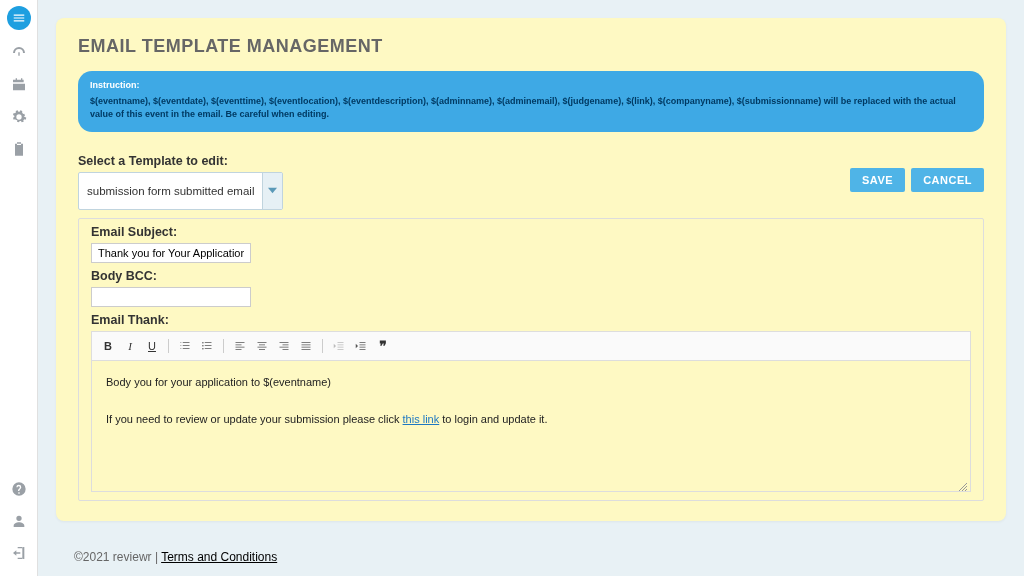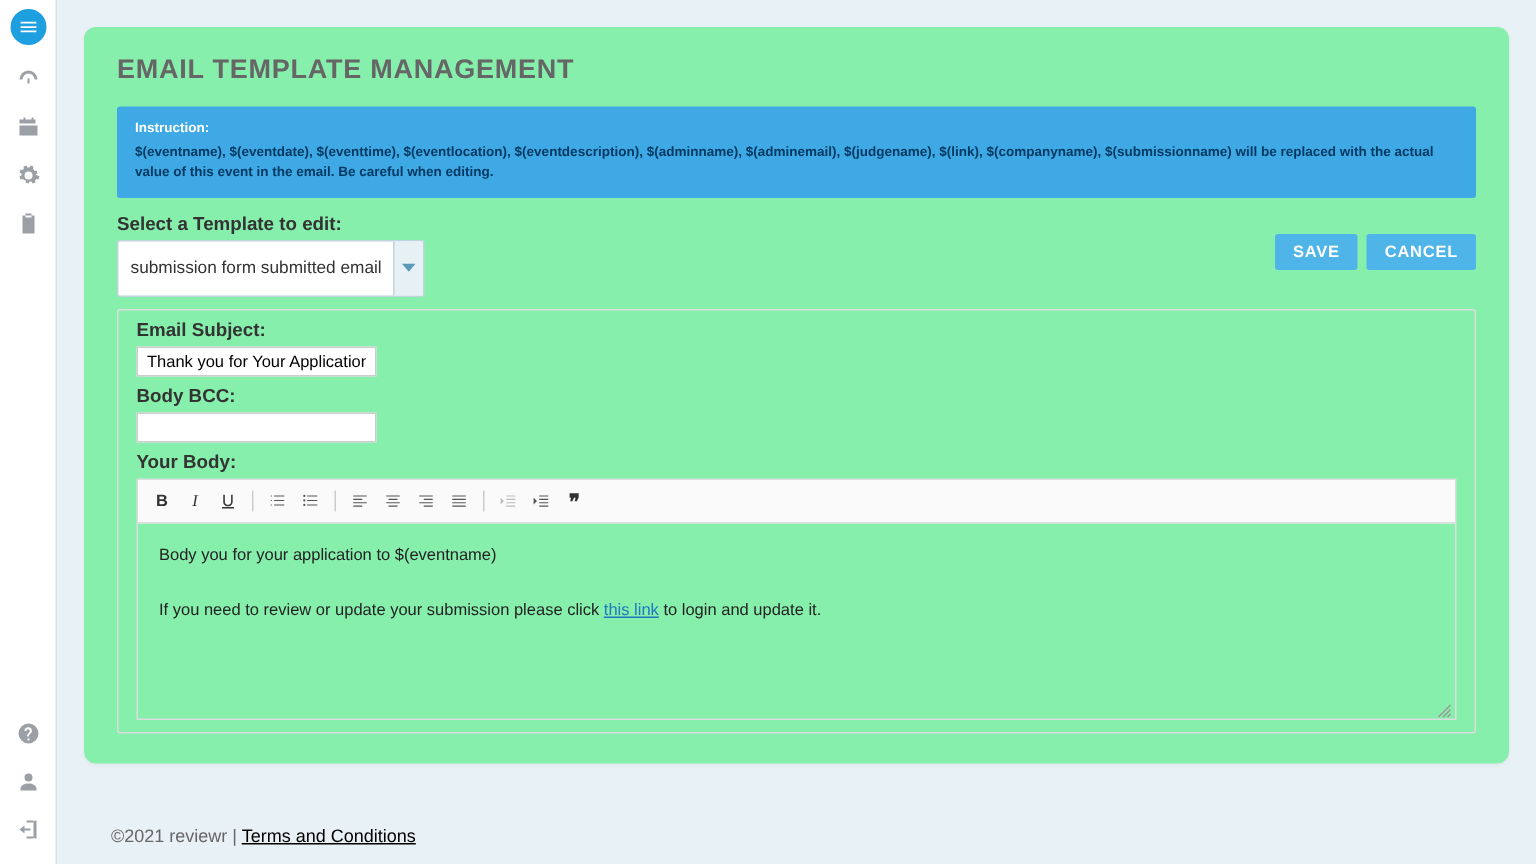--- a/index.html
+++ b/index.html
@@ -5,23 +5,23 @@
     * { box-sizing: border-box; margin: 0; padding: 0; }
     html, body { width: 1024px; height: 576px; overflow: hidden; font-family: Arial, Helvetica, sans-serif; background: #e8f1f5; }
     .app { display: flex; height: 100%; }
     .sidebar { width: 38px; background: #fff; border-right: 1px solid #e0e0e0; display: flex; flex-direction: column; align-items: center; padding-top: 6px; }
     .sidebar .top-icons, .sidebar .bottom-icons { display: flex; flex-direction: column; align-items: center; gap: 14px; width: 100%; }
     .sidebar .spacer { flex: 1; }
     .brand-badge { width: 24px; height: 24px; background: #1e9fe0; border-radius: 50%; display: flex; align-items: center; justify-content: center; color: #fff; font-size: 14px; font-weight: bold; }
     .sb-icon { width: 18px; height: 18px; color: #9aa0a6; display: flex; align-items: center; justify-content: center; cursor: pointer; }
     .sb-icon svg { width: 16px; height: 16px; fill: #9aa0a6; }
     .main-area { flex: 1; display: flex; flex-direction: column; padding: 18px 18px 0 18px; }
-    .card { background: #86efac; border-radius: 8px; box-shadow: 0 1px 3px rgba(0,0,0,.05); padding: 18px 22px 20px 22px; flex-shrink: 0; }
+    .card { background: #fef9c3; border-radius: 8px; box-shadow: 0 1px 3px rgba(0,0,0,.05); padding: 18px 22px 20px 22px; flex-shrink: 0; }
     .card h1 { font-size: 18px; font-weight: 600; color: #666; letter-spacing: .5px; margin-bottom: 14px; }
-    .instructions { background: #3ea9e5; color: #003a63; padding: 8px 20px 10px 12px; border-radius: 2px; font-size: 9px; line-height: 1.5; margin-bottom: 4px; font-weight: 700; }
+    .instructions { background: #3ea9e5; color: #003a63; padding: 8px 20px 10px 12px; border-radius: 14px; font-size: 9px; line-height: 1.5; margin-bottom: 16px; font-weight: 700; }
     .instructions .ititle { color: #fff; font-weight: 700; display: block; margin-bottom: 2px; }
     .label { font-size: 12.5px; font-weight: 700; color: #333; margin: 6px 0 4px; }
     .row-top { display: flex; align-items: flex-start; margin-bottom: 8px; }
     .select-col { flex: 0 0 auto; }
     .btns { margin-left: auto; display: flex; gap: 6px; align-items: center; margin-top: 20px; }
     .btn { background: #4fb4e7; color: #fff; border: none; padding: 6px 12px; font-size: 11px; font-weight: 700; letter-spacing: .5px; border-radius: 2px; cursor: pointer; }
     .tselect { display: inline-flex; align-items: center; border: 1px solid #c0d4de; height: 38px; border-radius: 2px; background: #fff; cursor: pointer; }
     .tselect .tval { font-size: 11.5px; padding: 0 8px; color: #333; }
     .tselect .tarrow { width: 20px; height: 100%; border-left: 1px solid #c0d4de; background: #e6f0f5; display: flex; align-items: center; justify-content: center; }
     .tselect .tarrow svg { width: 9px; height: 9px; fill: #5a99b8; }
@@ -124,21 +124,21 @@
           <button class="btn">SAVE</button>
           <button class="btn">CANCEL</button>
         </div>
       </div>
 
       <div class="panel">
         <div class="label">Email Subject:</div>
         <input type="text" class="subj-input" value="Thank you for Your Application to $(" style="">
         <div class="label">Body BCC:</div>
         <input type="text" class="bcc-input" value="" style="">
-        <div class="label">Your Body:</div>
+        <div class="label">Email Thank:</div>
 
         <div class="editor">
           <div class="toolbar">
             <div class="tb-btn">
                 <span class="bold">B</span>
               </div>
             <div class="tb-btn">
                 <span class="italic">I</span>
               </div>
             <div class="tb-btn">

